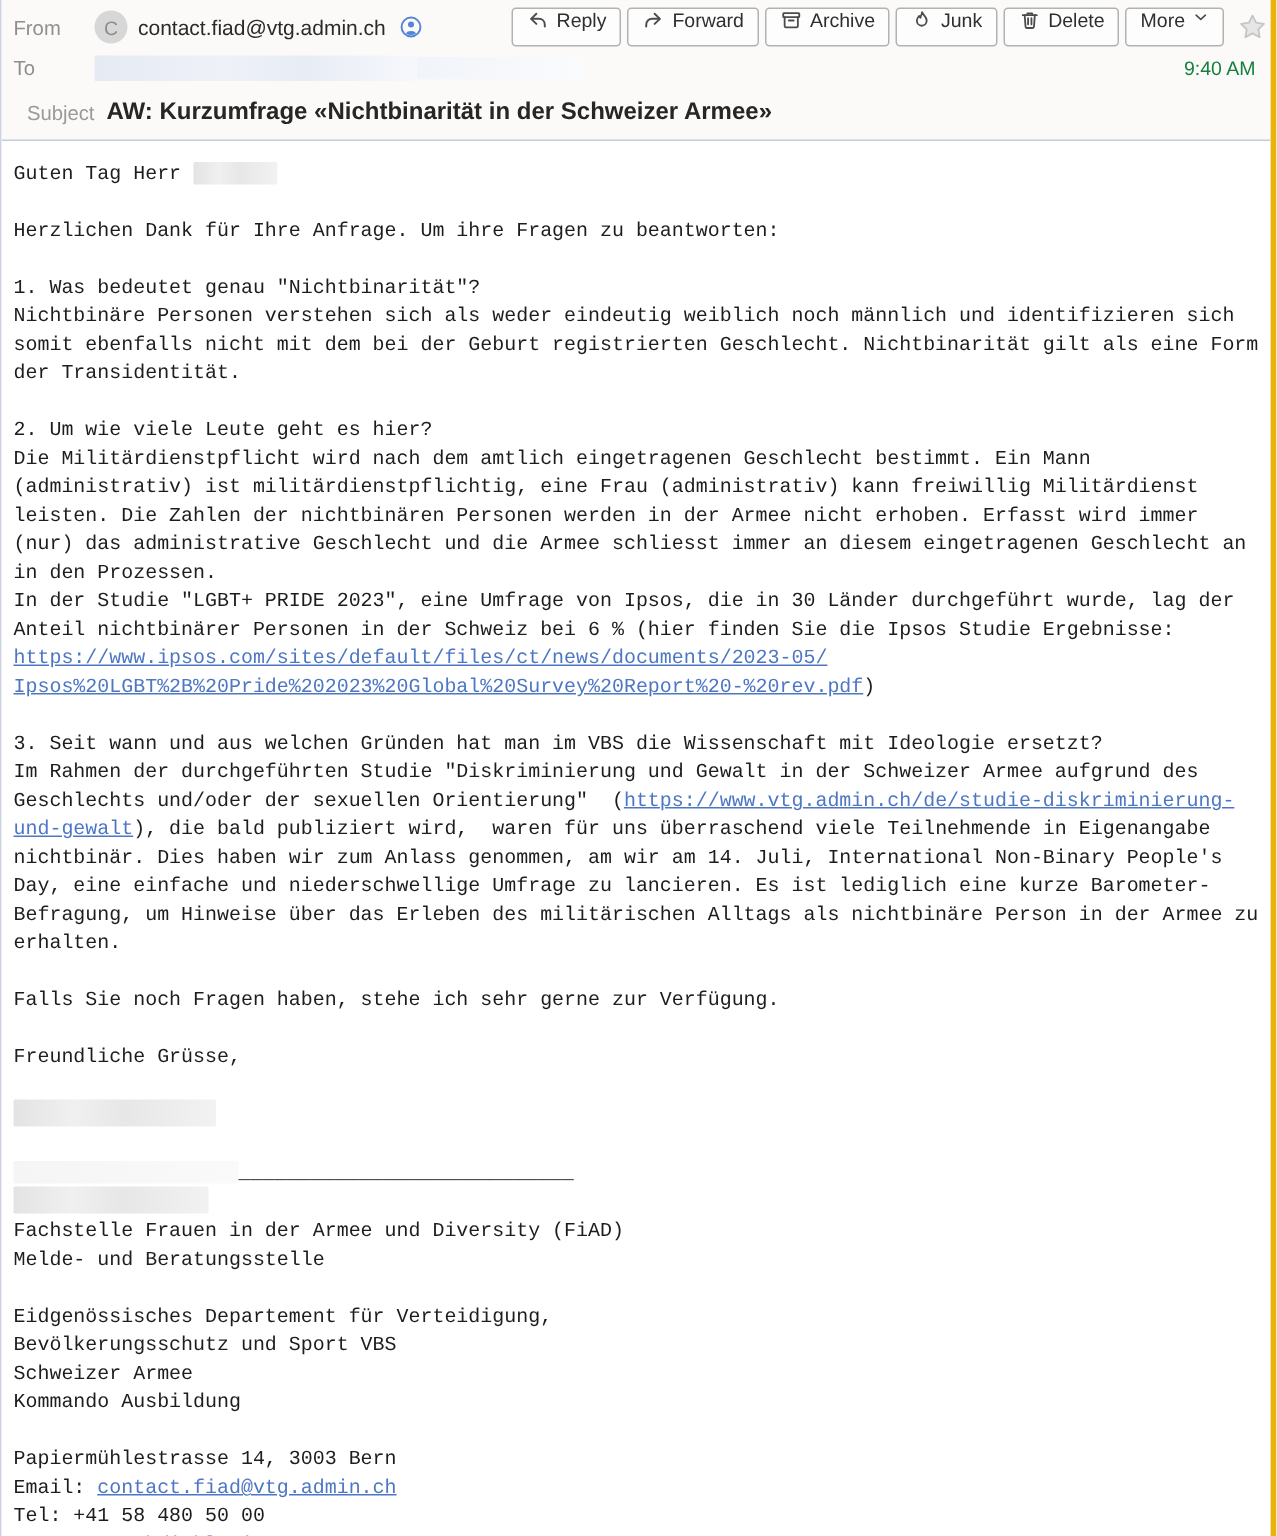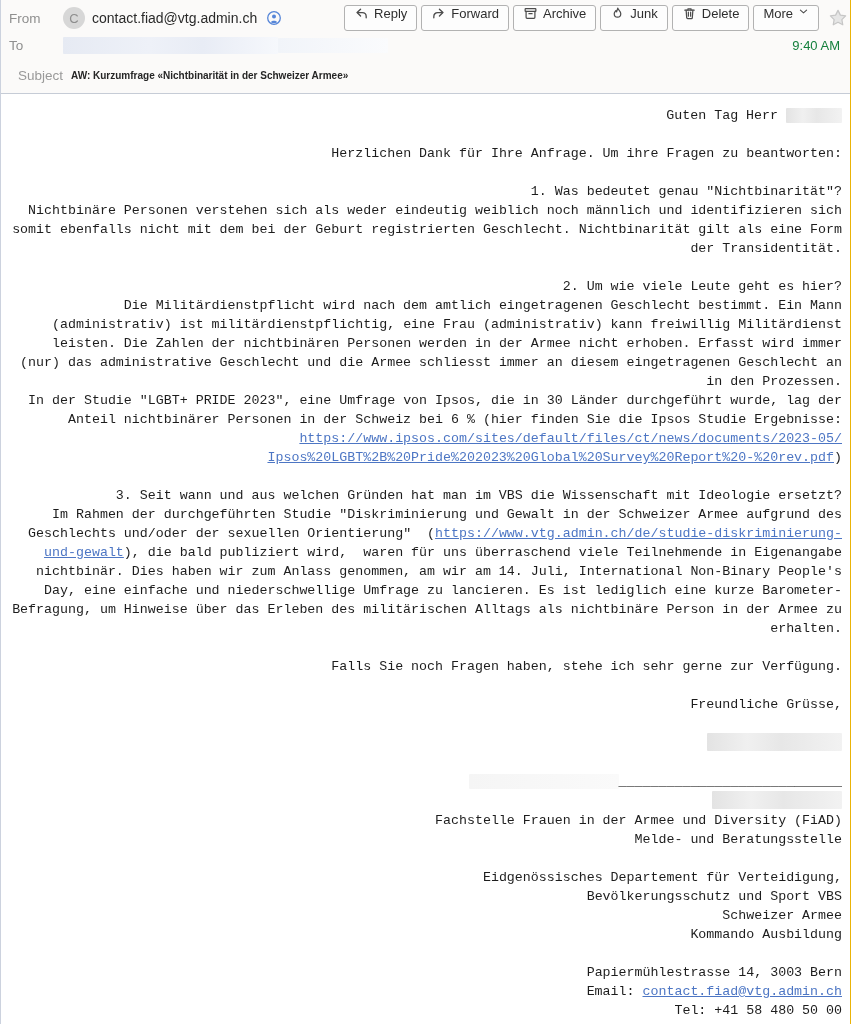--- a/index.html
+++ b/index.html
@@ -1,20 +1,20 @@
 <!DOCTYPE html>
 <html style="--link-color: #4d76c4;"><head>
 <meta charset="utf-8">
 <style>
   * { margin:0; padding:0; box-sizing:border-box; }
   html,body { background:#ffffff; }
   .page {
     position:relative; width:851px; height:1024px; overflow:hidden;
     background:#ffffff;
-    border-left:1px solid #ccd2de; border-right:1px solid #eab308;
+    border-left:1px solid #ccd2de; border-right:4px solid #eab308;
     font-family:"Liberation Sans","DejaVu Sans",sans-serif;
   }
   
   .msg-header {
     background:#fbfaf9; border-bottom:1px solid #c6ccd6;
     padding:3px 8px 5px 8px; overflow:hidden;
   }
   .hrow { display:flex; align-items:center; }
   .hrow1 { height:30px; }
   .hrow2 { height:25px; }
@@ -31,21 +31,21 @@
   .toolbar { display:flex; gap:4px; margin-left:auto; align-items:center; }
   .hbtn {
     display:flex; align-items:flex-start; gap:5px; height:26px;
     border:1px solid #b2b2b2; border-radius:3px; background:#fdfdfd;
     padding:0 9px; font-size:13px; color:#2e2e2e; cursor:default;
     white-space:nowrap;
   }
   .hbtn svg { display:block; color:#4c4c4c; }
   .star-btn { margin-left:5px; margin-right:-6px; display:flex; }
   .time { margin-left:auto; font-size:13px; color:#15803d; padding-right:2px; }
-  .subject { font-size:10px; font-weight:700; color:#262626; margin-left:8px; }
+  .subject { font-size:16px; font-weight:700; color:#262626; margin-left:8px; }
   .subject-label { color:#999999; }
   
   .redact {
     display:inline-block; height:15px; vertical-align:text-bottom;
     border-radius:1px;
     background:linear-gradient(90deg,#e3e3e3 0%,#f0f0f0 30%,#e7e7e7 55%,#f2f2f2 100%);
   }
   .redact.blue {
     height:17px; vertical-align:middle;
     background:linear-gradient(90deg,#e6eaf3 0%,#eef1f8 40%,#e8ecf5 65%,#f6f8fc 100%);
@@ -55,21 +55,21 @@
     background:linear-gradient(90deg,#f1f4f9,#fafbfd);
   }
   .redact.tall { height:18px; }
   .redact.light { background:linear-gradient(90deg,#f5f5f5,#fafafa); }
   
   .msg-body {
     padding:12px 8px 0 8px; background:#ffffff;
     font-family:"Liberation Mono","DejaVu Sans Mono",monospace;
     font-size:13.3px; line-height:19px; color:#1d1d1d;
   }
-  .bodyline { white-space:pre-wrap; min-height:19px;text-align:right; }
+  .bodyline { white-space:pre-wrap; min-height:19px; }
   a.maillink { color:var(--link-color,#4d76c4); cursor:pointer; }
 </style>
 </head>
 <body>
 
 <div class="page">
 
   <div class="msg-header">
 
     <div class="hrow hrow1">

